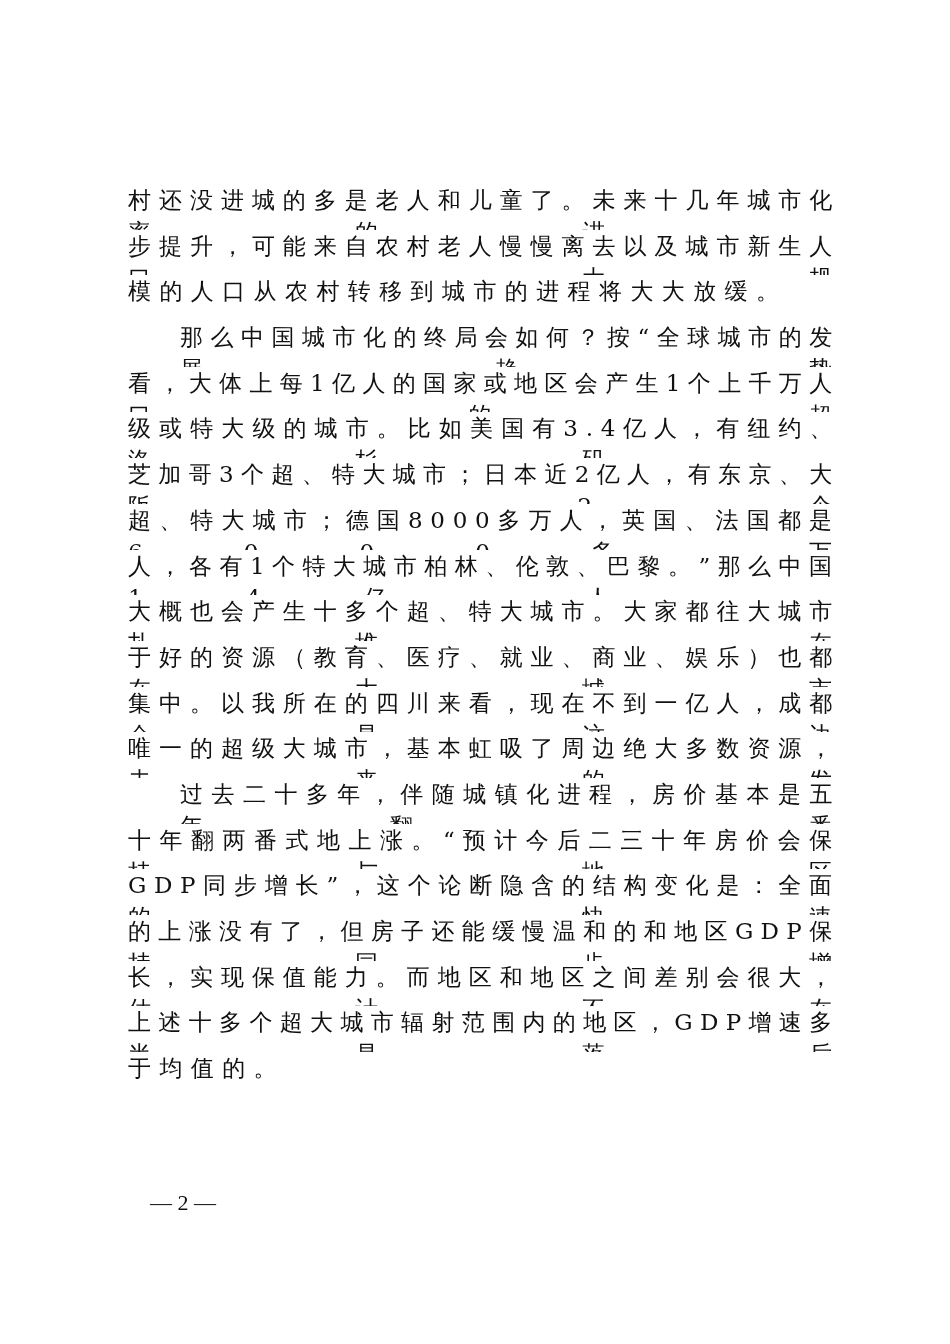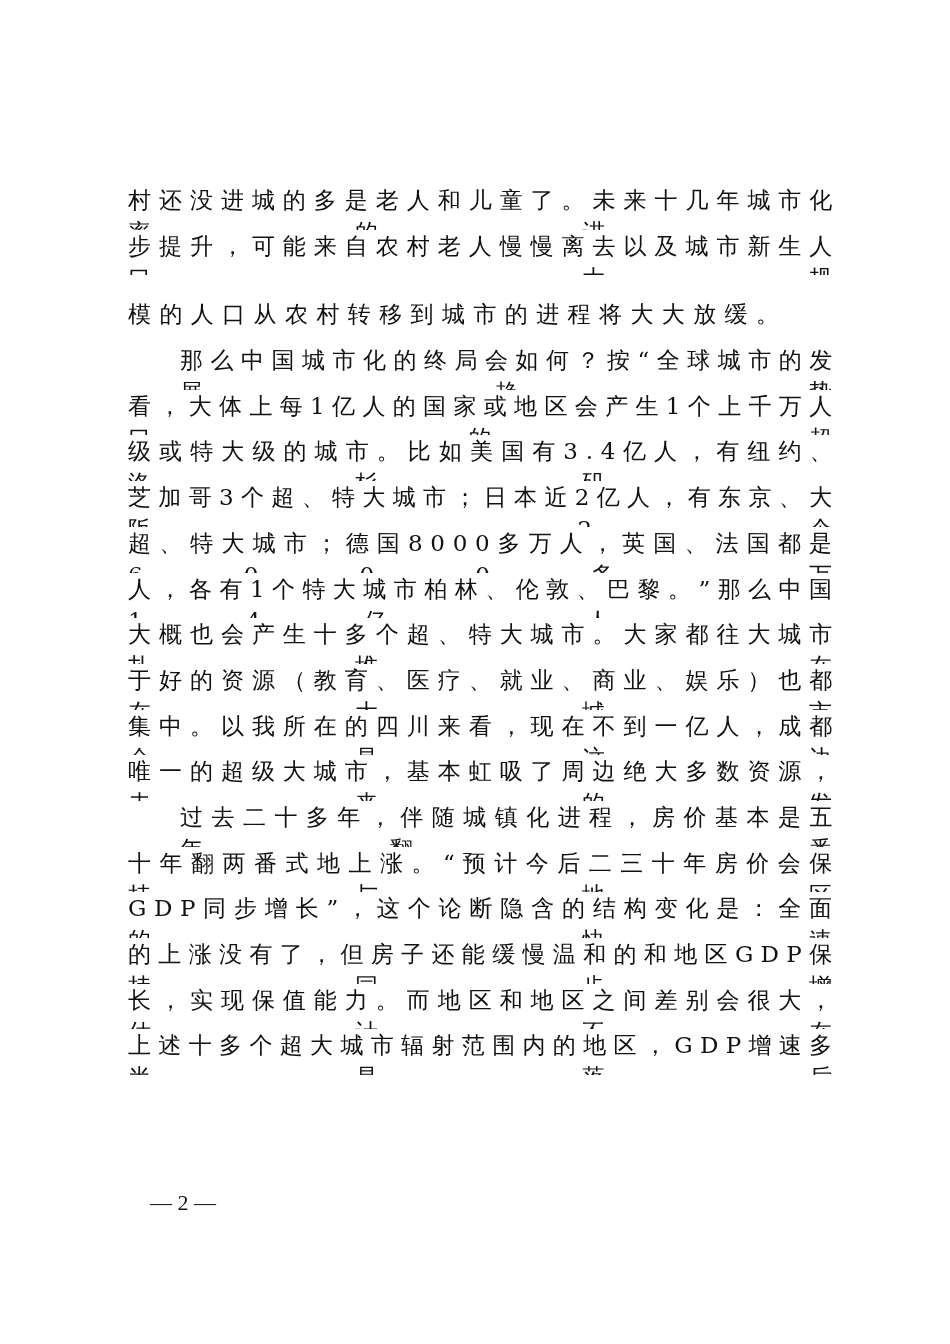--- a/index.html
+++ b/index.html
@@ -35,21 +35,20 @@
       font-size: 23px;
       white-space: nowrap;
       text-align: justify;
       text-align-last: justify;
       display: block;
       overflow: visible;
     }
     .line.last {
       text-align-last: left;
       letter-spacing: 8.4px;
-      margin-top: 23px;
     }
     .line.indent {
       padding-left: 52px;
     }
     .footer {
       position: absolute;
       left: 150px;
       top: 1190px;
       font-family: "Liberation Serif", "DejaVu Serif", serif;
       font-size: 22px;
@@ -82,17 +81,18 @@
       <span class="line" style="white-space: normal; word-spacing: 0px; overflow: hidden;"><span>唯</span> <span>一</span> <span>的</span> <span>超</span> <span>级</span> <span>大</span> <span>城</span> <span>市</span> <span>，</span> <span>基</span> <span>本</span> <span>虹</span> <span>吸</span> <span>了</span> <span>周</span> <span>边</span> <span>绝</span> <span>大</span> <span>多</span> <span>数</span> <span>资</span> <span>源</span> <span>，</span> <span>未</span> <span>来</span> <span>的</span> <span>发</span></span>
     </div>
 
     <div class="paragraph">
       <span class="line indent" style="white-space: normal; word-spacing: 0px; overflow: hidden;"><span>过</span> <span>去</span> <span>二</span> <span>十</span> <span>多</span> <span>年</span> <span>，</span> <span>伴</span> <span>随</span> <span>城</span> <span>镇</span> <span>化</span> <span>进</span> <span>程</span> <span>，</span> <span>房</span> <span>价</span> <span>基</span> <span>本</span> <span>是</span> <span>五</span> <span>年</span> <span>翻</span> <span>一</span> <span>番</span></span>
       <span class="line" style="white-space: normal; word-spacing: 0px; overflow: hidden;"><span>十</span> <span>年</span> <span>翻</span> <span>两</span> <span>番</span> <span>式</span> <span>地</span> <span>上</span> <span>涨</span> <span>。</span> <span>“</span> <span>预</span> <span>计</span> <span>今</span> <span>后</span> <span>二</span> <span>三</span> <span>十</span> <span>年</span> <span>房</span> <span>价</span> <span>会</span> <span>保</span> <span>持</span> <span>与</span> <span>地</span> <span>区</span></span>
       <span class="line" style="white-space: normal; word-spacing: 0px; overflow: hidden;"><span>G</span> <span>D</span> <span>P</span> <span> </span> <span>同</span> <span>步</span> <span>增</span> <span>长</span> <span>”</span> <span>，</span> <span>这</span> <span>个</span> <span>论</span> <span>断</span> <span>隐</span> <span>含</span> <span>的</span> <span>结</span> <span>构</span> <span>变</span> <span>化</span> <span>是</span> <span>：</span> <span>全</span> <span>面</span> <span>的</span> <span>、</span> <span>快</span> <span>速</span></span>
       <span class="line" style="white-space: normal; word-spacing: 0px; overflow: hidden;"><span>的</span> <span>上</span> <span>涨</span> <span>没</span> <span>有</span> <span>了</span> <span>，</span> <span>但</span> <span>房</span> <span>子</span> <span>还</span> <span>能</span> <span>缓</span> <span>慢</span> <span>温</span> <span>和</span> <span>的</span> <span>和</span> <span>地</span> <span>区</span> <span> </span> <span>G</span> <span>D</span> <span>P</span> <span> </span> <span>保</span> <span>持</span> <span>同</span> <span>步</span> <span>增</span></span>
       <span class="line" style="white-space: normal; word-spacing: 0px; overflow: hidden;"><span>长</span> <span>，</span> <span>实</span> <span>现</span> <span>保</span> <span>值</span> <span>能</span> <span>力</span> <span>。</span> <span>而</span> <span>地</span> <span>区</span> <span>和</span> <span>地</span> <span>区</span> <span>之</span> <span>间</span> <span>差</span> <span>别</span> <span>会</span> <span>很</span> <span>大</span> <span>，</span> <span>估</span> <span>计</span> <span>不</span> <span>在</span></span>
       <span class="line" style="white-space: normal; word-spacing: 0px; overflow: hidden;"><span>上</span> <span>述</span> <span>十</span> <span>多</span> <span>个</span> <span>超</span> <span>大</span> <span>城</span> <span>市</span> <span>辐</span> <span>射</span> <span>范</span> <span>围</span> <span>内</span> <span>的</span> <span>地</span> <span>区</span> <span>，</span> <span>G</span> <span>D</span> <span>P</span> <span> </span> <span>增</span> <span>速</span> <span>多</span> <span>半</span> <span>是</span> <span>落</span> <span>后</span></span>
+      <span class="line last">于均值的。</span>
     </div>
   </div>
 
   <div class="footer">— 2 —</div>
 </div>
 
 </body></html>

